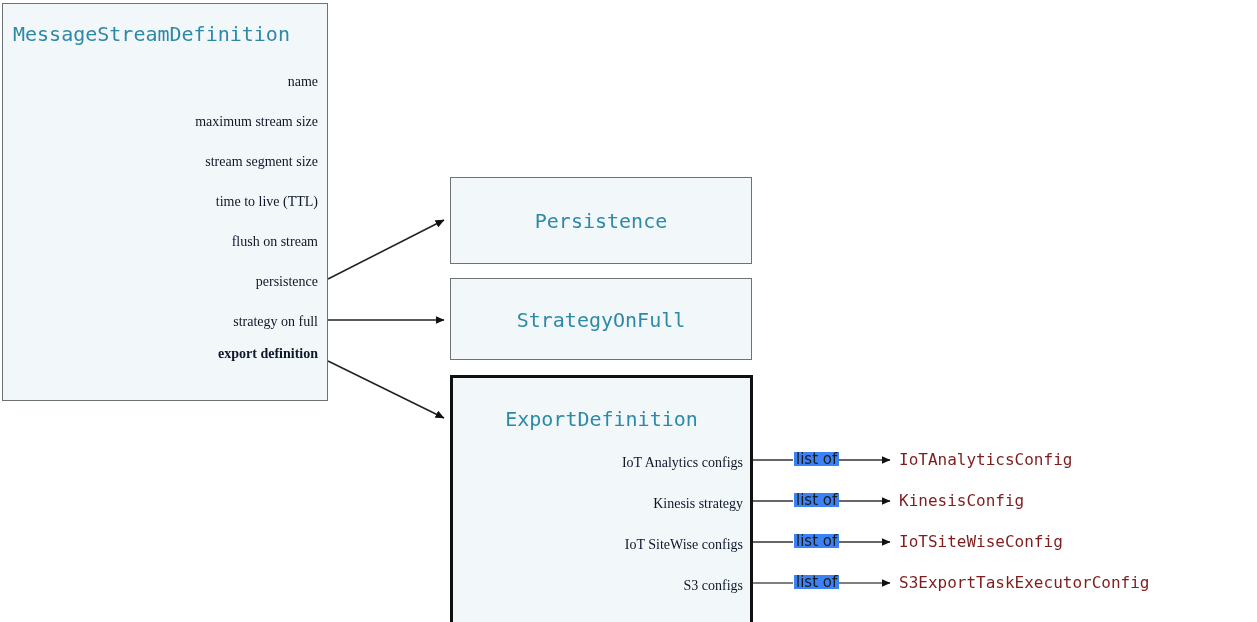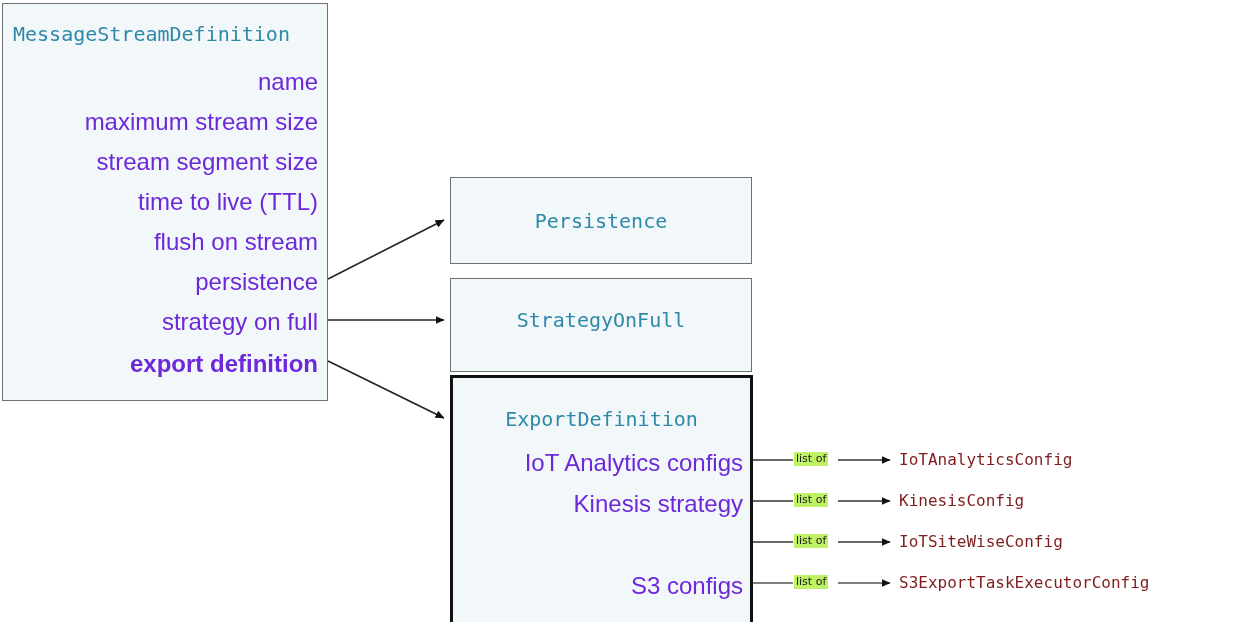--- a/index.html
+++ b/index.html
@@ -51,38 +51,38 @@
   }
   .title-center {
     position: absolute;
     left: 0;
     right: 0;
     text-align: center;
   }
   .field {
     position: absolute;
     right: 9px;
-    color: #6d28d9;
-    font-family: Liberation Sans, sans-serif;
-    font-size: 24px;
+    color: #0f172a;
+    font-family: Liberation Serif, serif;
+    font-size: 14px;
     line-height: 24px;
     white-space: pre;
     text-align: right;
   }
   .field.bold {
     font-weight: bold;
   }
   .edge-label {
     position: absolute;
     font-family: "DejaVu Sans", "Liberation Sans", sans-serif;
-    font-size: 11px;
+    font-size: 15px;
     line-height: 14px;
     color: #1b1b1b;
     white-space: pre;
-    background: #bef264;
+    background: #3b82f6;
     padding: 0 2px;
   }
   .ref-label {
     position: absolute;
     font-family: "DejaVu Sans Mono", "Liberation Mono", monospace;
     font-size: 16px;
     line-height: 24px;
     color: #7f1d1d;
     white-space: pre;
   }
@@ -123,35 +123,36 @@
 
   <div class="box" style="left:2px; top:3px; width:326px; height:398px;">
     <div class="box-title title-left">MessageStreamDefinition</div>
     <div class="field" style="top:66px;">name</div>
     <div class="field" style="top:106px;">maximum stream size</div>
     <div class="field" style="top:146px;">stream segment size</div>
     <div class="field" style="top:186px;">time to live (TTL)</div>
     <div class="field" style="top:226px;">flush on stream</div>
     <div class="field" style="top:266px;">persistence</div>
     <div class="field" style="top:306px;">strategy on full</div>
-    <div class="field bold" style="top:348px;">export definition</div>
+    <div class="field bold" style="top:338px;">export definition</div>
   </div>
 
   <div class="box" style="left:450px; top:177px; width:302px; height:87px;">
     <div class="box-title title-center" style="top:31px;">Persistence</div>
   </div>
 
-  <div class="box" style="left:450px; top:278px; width:302px; height:94px;">
+  <div class="box" style="left:450px; top:278px; width:302px; height:82px;">
     <div class="box-title title-center" style="top:29px;">StrategyOnFull</div>
   </div>
 
   <div class="box thick" style="left:450px; top:375px; width:303px; height:265px;">
     <div class="box-title title-center" style="top:29px;">ExportDefinition</div>
     <div class="field" style="top:73px; right:7px;">IoT Analytics configs</div>
     <div class="field" style="top:114px; right:7px;">Kinesis strategy</div>
+    <div class="field" style="top:155px; right:7px;">IoT SiteWise configs</div>
     <div class="field" style="top:196px; right:7px;">S3 configs</div>
   </div>
 
   <div class="edge-label" style="left:794px; top:452px;">list of</div>
   <div class="edge-label" style="left:794px; top:493px;">list of</div>
   <div class="edge-label" style="left:794px; top:534px;">list of</div>
   <div class="edge-label" style="left:794px; top:575px;">list of</div>
 
   <div class="ref-label" style="left:899px; top:448px;">IoTAnalyticsConfig</div>
   <div class="ref-label" style="left:899px; top:530px;">IoTSiteWiseConfig</div>

